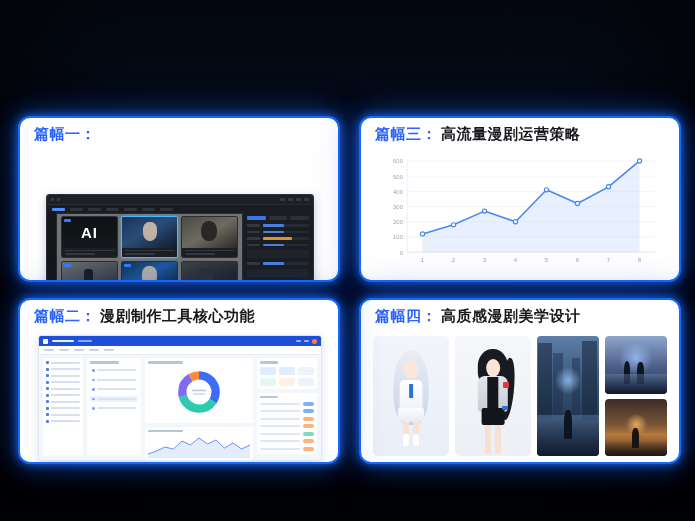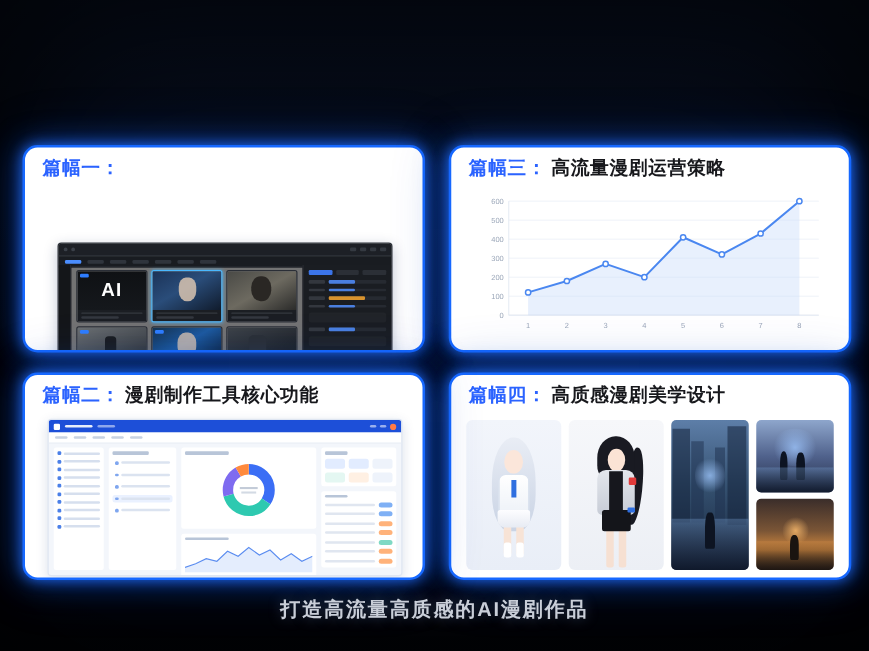--- a/index.html
+++ b/index.html
@@ -594,16 +594,15 @@
                   </div>
               </div>
             </div>
           </div>
         </div>
       </div>
     </div>
 
   </div>
 
-  <div class="footer">打造高流量高质感的AI漫剧作品</div>
 
   <div class="vign"></div>
 </div>
 
 </body></html>

